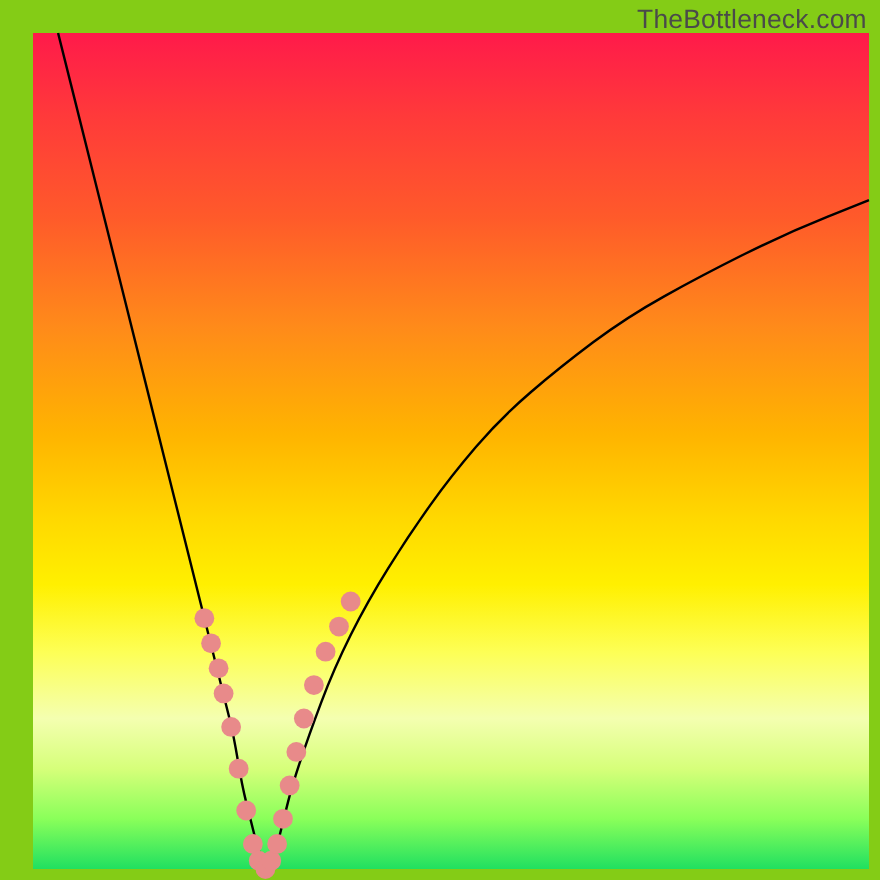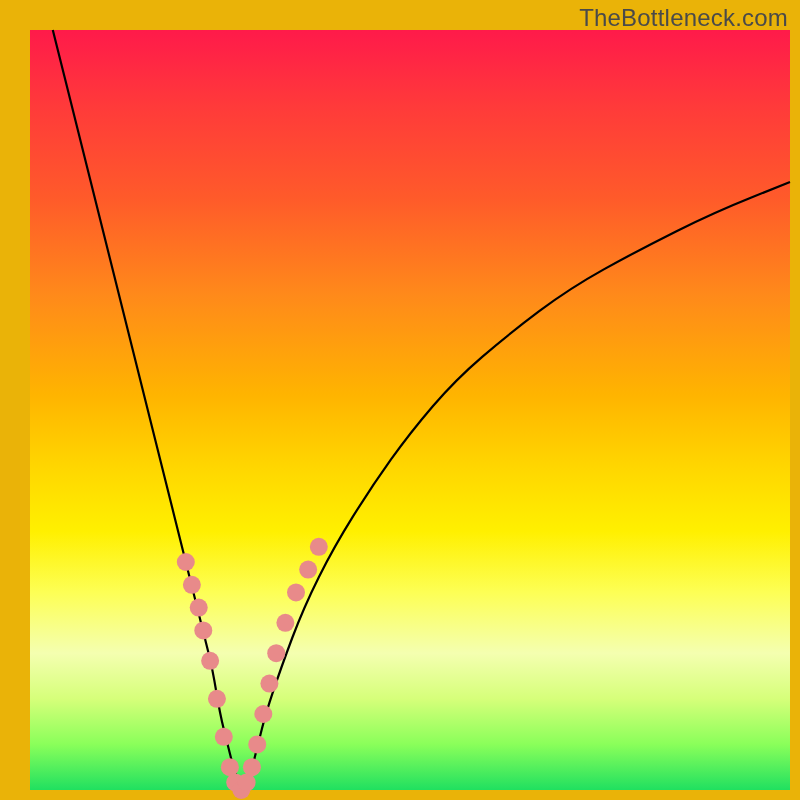--- a/index.html
+++ b/index.html
@@ -8,21 +8,21 @@
     width: 800px;
     height: 800px;
     overflow: hidden;
     background: #000;
     font-family: Arial, Helvetica, sans-serif;
   }
   .frame {
     position: relative;
     width: 800px;
     height: 800px;
-    background: #eab308;
+    background: #84cc16;
   }
   .plot-area {
     position: absolute;
     left: 30px;
     top: 30px;
     width: 760px;
     height: 760px;
     
     background: linear-gradient(to bottom,
       #ff1a4a 0%,

